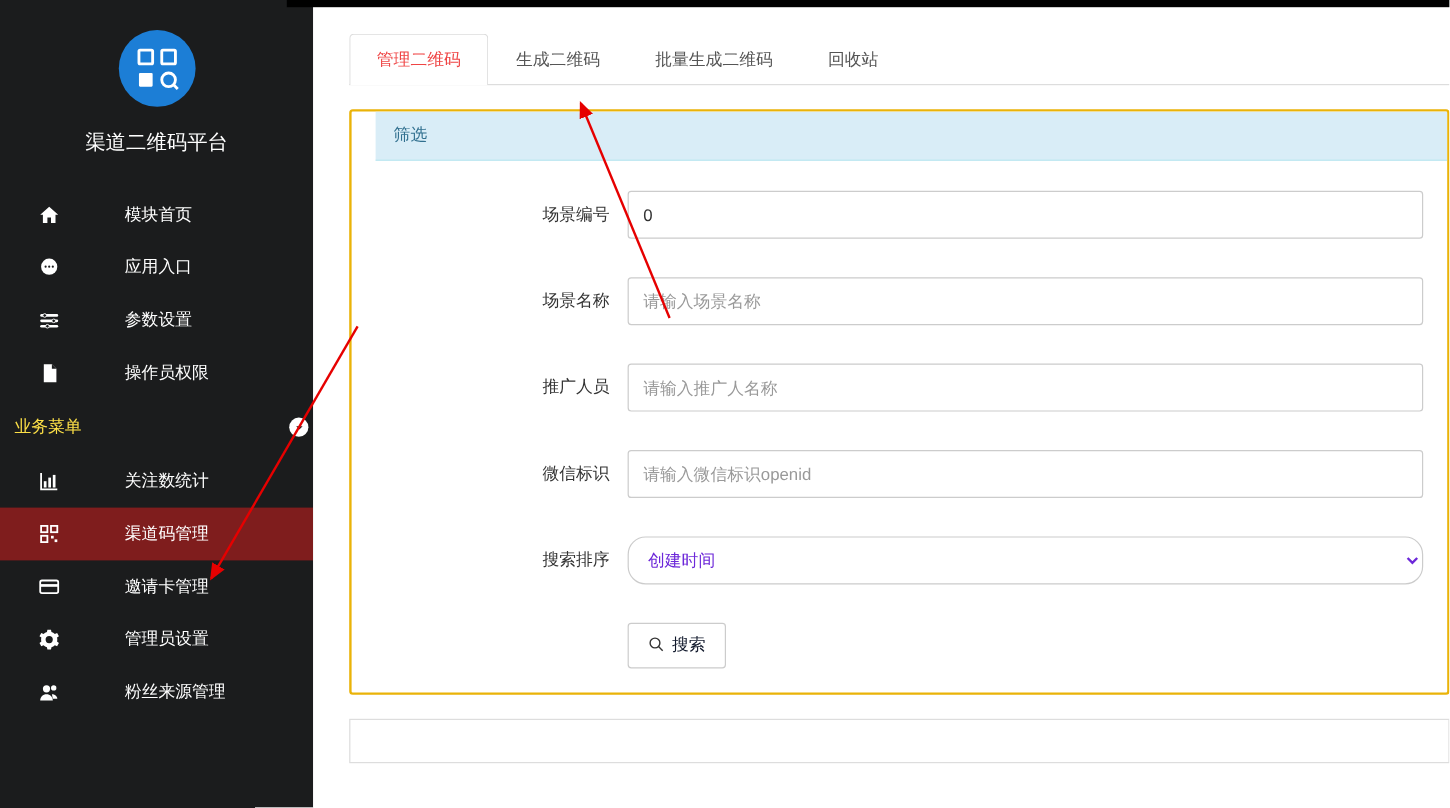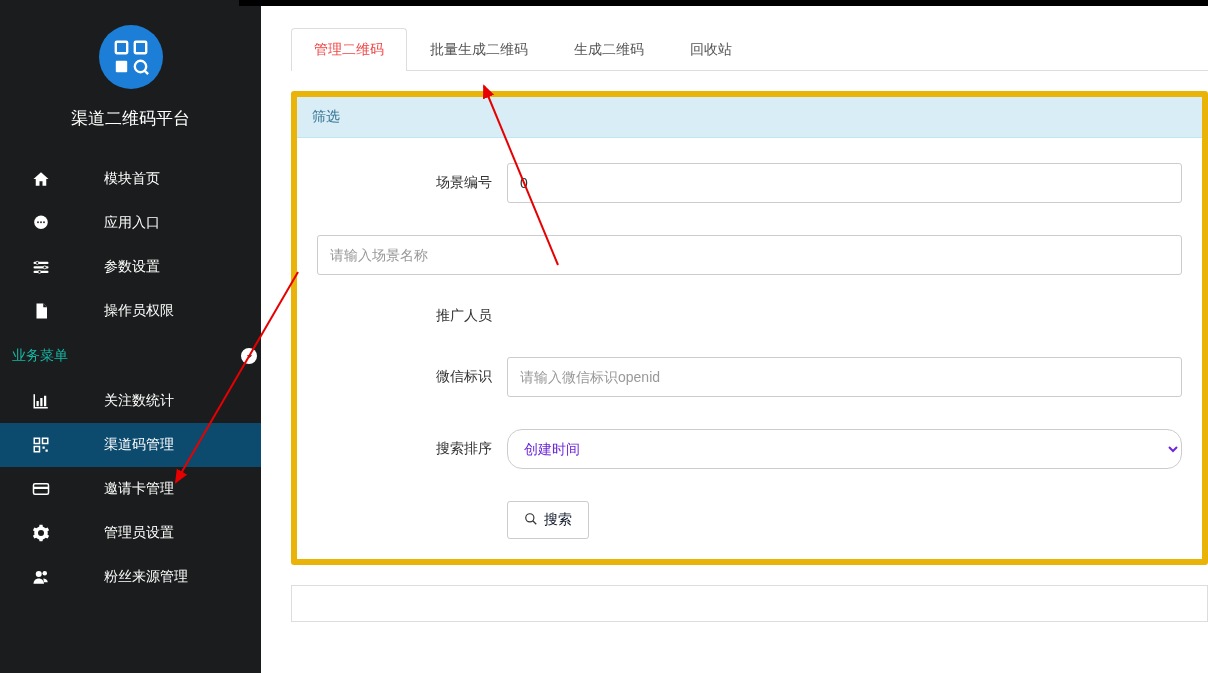--- a/index.html
+++ b/index.html
@@ -8,39 +8,39 @@
     
     
     .sidebar { width: 261px; background: #1b1c1d; color: #fff; flex-shrink: 0; overflow-y: auto; }
     .logo-section { text-align: center; padding: 25px 0 15px; }
     .logo-circle { width: 64px; height: 64px; background: #1c7ed6; border-radius: 50%; margin: 0 auto 18px; display: flex; align-items: center; justify-content: center; }
     .logo-circle svg { width: 38px; height: 38px; }
     .app-title { font-size: 17px; color: #fff; }
     
     .sidebar-menu { list-style: none; margin-top: 12px; }
     .sidebar-item { display: flex; align-items: center; padding: 13px 28px; color: #fff; cursor: pointer; font-size: 14px; gap: 36px; }
-    .sidebar-item.active { background: #0c4a6e; }
+    .sidebar-item.active { background: #7f1d1d; }
     .sidebar-item .menu-icon { width: 26px; display: inline-flex; align-items: center; justify-content: center; margin-right: 14px; }
     .sidebar-item .menu-icon svg { width: 18px; height: 18px; fill: #fff; }
     
-    .menu-section { display: flex; align-items: center; justify-content: space-between; padding: 14px 4px 14px 12px; color: #14b8a6; font-size: 14px; cursor: pointer; }
+    .menu-section { display: flex; align-items: center; justify-content: space-between; padding: 14px 4px 14px 12px; color: #fde047; font-size: 14px; cursor: pointer; }
     .chevron-badge { width: 16px; height: 16px; background: #fff; border-radius: 50%; display: inline-flex; align-items: center; justify-content: center; }
     .chevron-badge svg { width: 9px; height: 9px; fill: #1b1c1d; }
     
     
     .topbar { height: 6px; background: #000; position: absolute; top: 0; left: 239px; right: 0; }
     
     
     .main { flex: 1; padding: 28px 0 0 30px; background: #fff; overflow: hidden; }
     
     .tabs { display: flex; border-bottom: 1px solid #ddd; margin-bottom: 20px; }
     .tab { padding: 12px 22px; color: #555; cursor: pointer; border: 1px solid transparent; border-bottom: none; border-radius: 4px 4px 0 0; background: transparent; margin-bottom: -1px; }
     .tab.active { border-color: #ddd; background: #fff; color: #ef4444; }
     
-    .filter-panel { border: 6px solid #eab308; border-radius: 3px; overflow: hidden; }
+    .filter-panel { border: 2px solid #eab308; border-radius: 3px; overflow: hidden; padding-left: 20px; }
     .filter-header { background: #d9edf7; color: #31708f; padding: 11px 15px; font-size: 14px; border-bottom: 1px solid #bce8f1; }
     .filter-body { padding: 25px 20px 20px; }
     
     .form-row { display: flex; align-items: center; margin-bottom: 32px; }
     .form-label { width: 190px; text-align: right; padding-right: 15px; color: #333; font-size: 14px; }
     .form-input { flex: 1; height: 40px; border: 1px solid #ccc; border-radius: 3px; padding: 0 12px; font-size: 14px; color: #333; outline: none; }
     .form-input::placeholder { color: #999; }
     .form-select { flex: 1; height: 40px; border: 1px solid #ccc; border-radius: 15px; padding: 0 12px; font-size: 14px; color: #6d28d9; outline: none; background: #fff; }
     
     .search-row { display: flex; margin-left: 190px; }
@@ -177,40 +177,42 @@
         <span>粉丝来源管理</span>
       </li>
     </ul>
   </aside>
 
   <div class="topbar"></div>
 
   <main class="main">
     <div class="tabs">
       <div class="tab active">管理二维码</div>
+      <div class="tab">生成二维码</div>
       <div class="tab">批量生成二维码</div>
-      <div class="tab">生成二维码</div>
       <div class="tab">回收站</div>
     </div>
 
     <div class="filter-panel">
       <div class="filter-header">筛选</div>
       <div class="filter-body">
 
         <div class="form-row">
           <label class="form-label">场景编号</label>
           <input class="form-input" type="text" value="0" style="">
         </div>
 
         <div class="form-row">
+          <label class="form-label">场景名称</label>
           <input class="form-input" type="text" placeholder="请输入场景名称" style="">
         </div>
 
         <div class="form-row">
           <label class="form-label">推广人员</label>
+          <input class="form-input" type="text" placeholder="请输入推广人名称" style="">
         </div>
 
         <div class="form-row">
           <label class="form-label">微信标识</label>
           <input class="form-input" type="text" placeholder="请输入微信标识openid" style="">
         </div>
 
         <div class="form-row">
           <label class="form-label">搜索排序</label>
           <select class="form-select">

